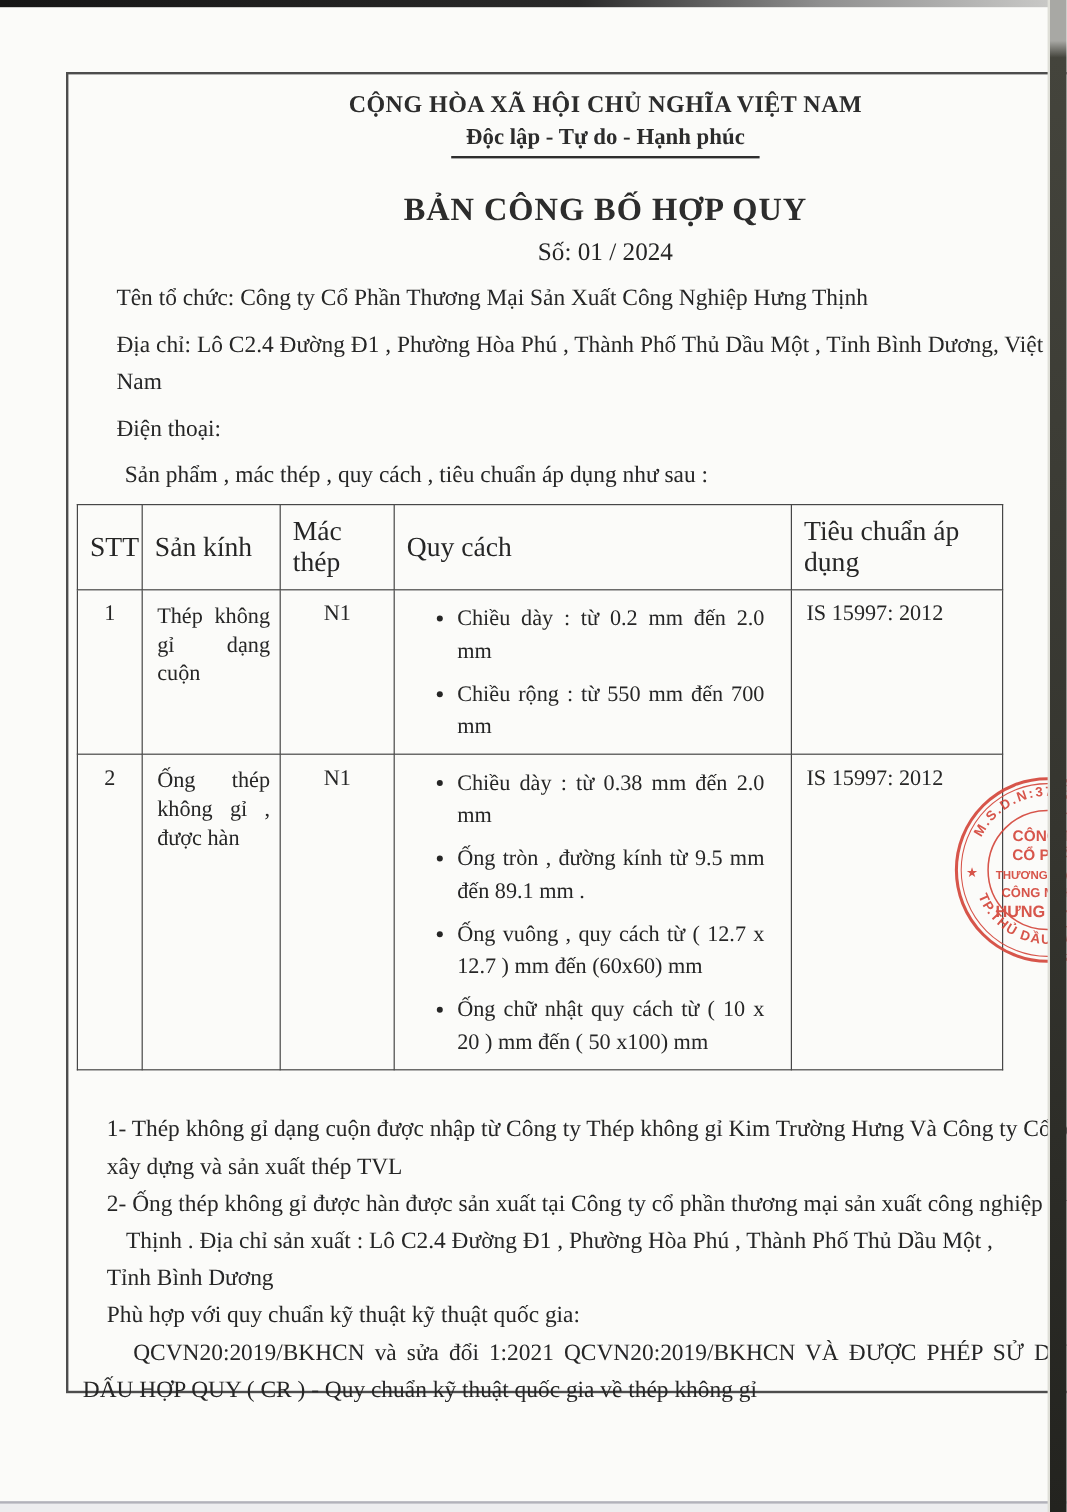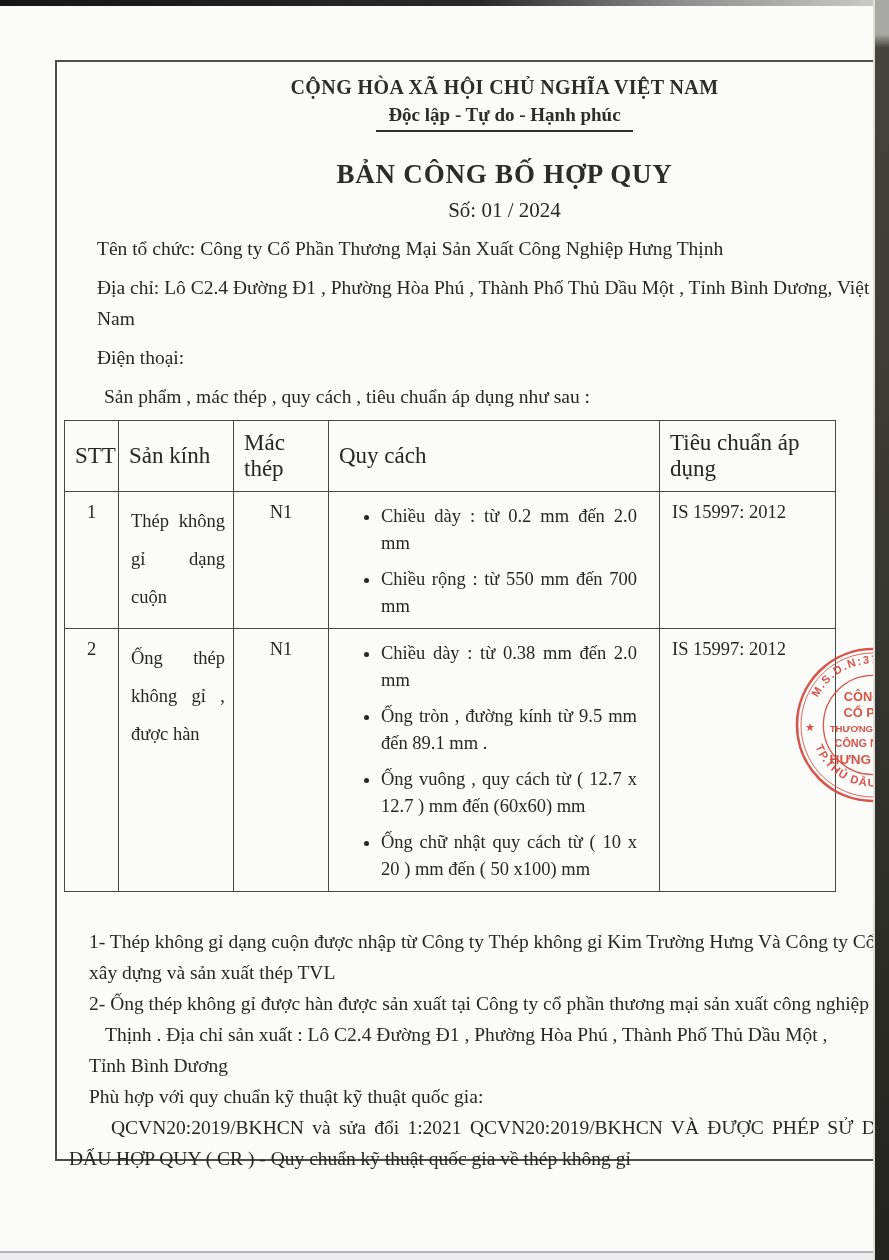--- a/index.html
+++ b/index.html
@@ -36,21 +36,21 @@
   .fields p{margin:8px;font-size:19.5px;line-height:31px;}
   .indented{padding-left:7px;}
   .bold{font-weight:bold;}
 
   table.spec{border-collapse:collapse;margin:3px 0 0 -25px;width:771px;
     font-size:18.5px;table-layout:fixed;}
   table.spec th,table.spec td{border:1.5px solid #474747;vertical-align:top;}
   table.spec th{font-weight:normal;text-align:left;padding:9px 10px;font-size:23px;height:26px;vertical-align:middle;}
   th.h-stt{text-align:center;padding:9px 2px;}
   td.stt,td.mt{text-align:center;padding-top:10px;}
-  td.sp{text-align:justify;padding:10px 8px 6px 12px;line-height:38px;}
+  td.sp{text-align:justify;padding:10px 8px 6px 12px;line-height:24px;}
   td.tc{padding:10px 6px 4px 12px;}
   td.qc{padding:2px 8px 8px 16px;}
   td.qc ul{margin:0;padding-left:36px;}
   td.qc li{padding-right:14px;margin-top:9px;line-height:27px;text-align:justify;}
 
   .notes{margin-top:34px;font-size:19.5px;}
   .note{margin:0;line-height:31px;}
   .note-2{padding-left:16px;text-indent:-16px;text-align:justify;padding-right:2px;}
   .plain-line{margin:0;line-height:31px;}
   .closing{margin:0 0 0 -20px;line-height:31px;text-indent:42px;text-align:justify;padding-right:2px;}

